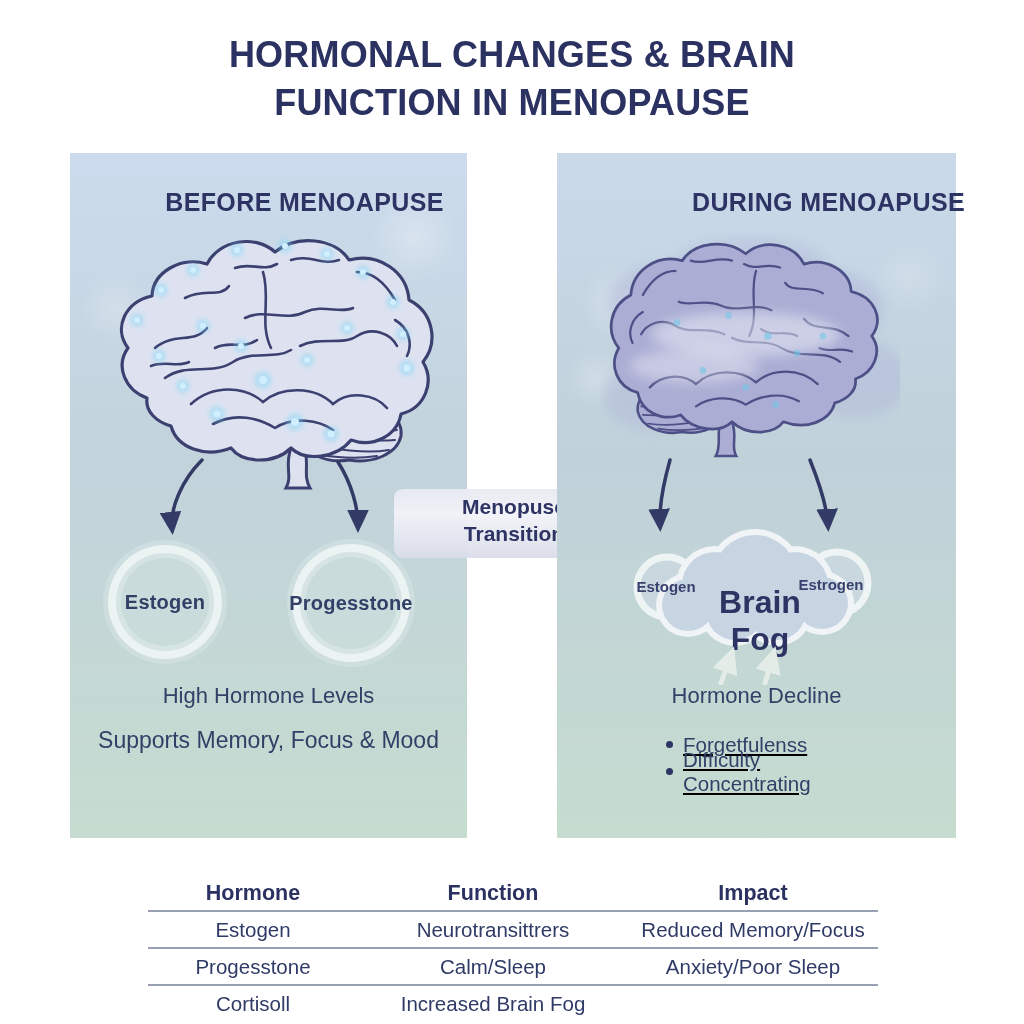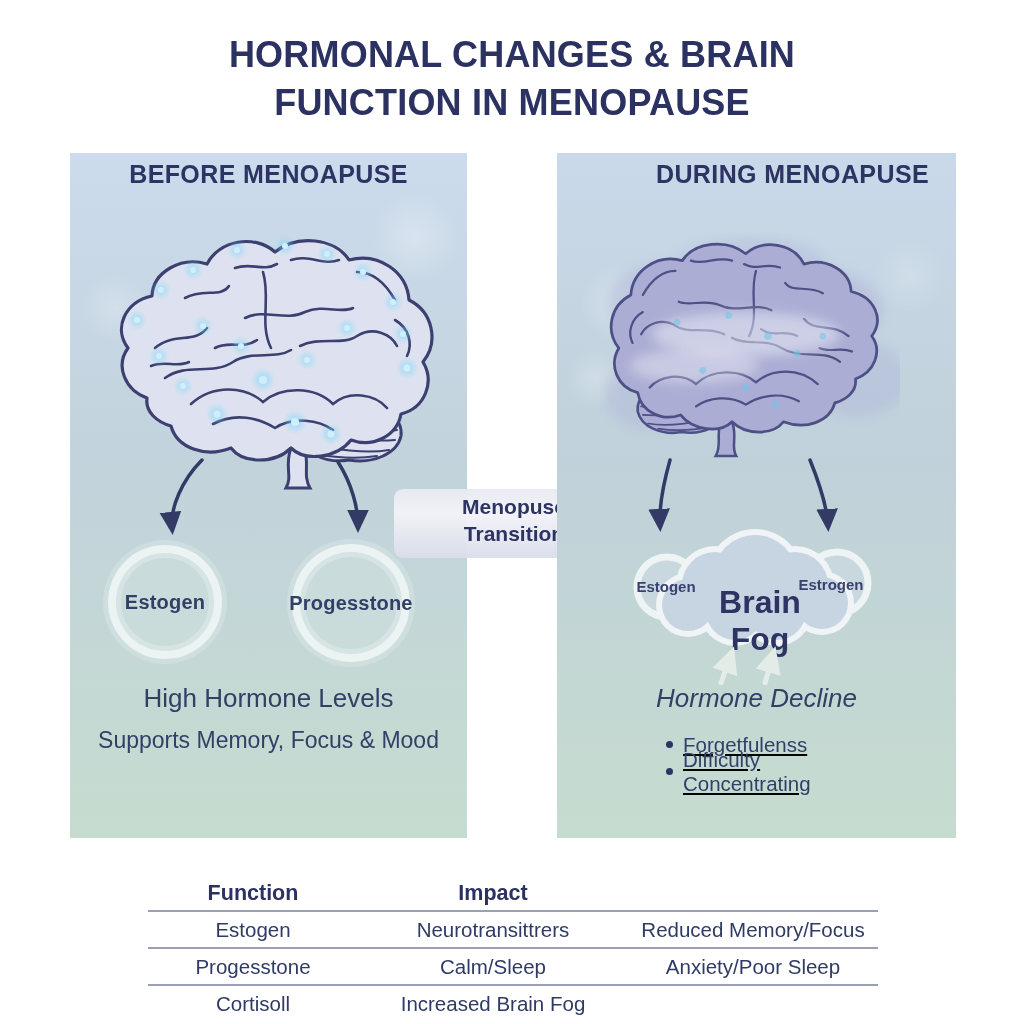--- a/index.html
+++ b/index.html
@@ -12,35 +12,35 @@
          letter-spacing:.2px;transform:scaleY(1.04);}
 
   .panel{position:absolute;top:153px;height:685px;}
   .panel.before{left:70px;width:397px;
       background:linear-gradient(180deg,var(--panel-top-blue,#ccdbed) 0%,var(--panel-mid-blue,#c2d3dc) 45%,var(--panel-bottom-green,#c6dccf) 100%);}
   .panel.during{left:557px;width:399px;
       background:linear-gradient(180deg,#c9d9ea 0%,#c0d1da 45%,var(--panel-bottom-green,#c5dbce) 100%);}
 
   .bokeh{position:absolute;border-radius:50%;pointer-events:none;}
 
-  .panel-header{position:absolute;top:160px;text-align:center;font-size:25px;font-weight:bold;
-      color:var(--header-navy,#2d3363);letter-spacing:.4px;}
+  .panel-header{position:absolute;top:188px;text-align:center;font-size:25px;font-weight:bold;
+      color:var(--header-navy,#2d3363);letter-spacing:.4px;margin-left:36px;}
   .panel-header.b{left:70px;width:397px;}
   .panel-header.d{left:557px;width:399px;padding-left:36px;}
 
   .abs{position:absolute;}
 
   .hcircle{position:absolute;border-radius:50%;
       border:8px solid rgba(247,251,250,.75);
       box-shadow:0 0 0 5px rgba(247,251,250,.22), inset 0 0 0 5px rgba(247,251,250,.28);
       background:rgba(238,245,242,.15);
       display:flex;align-items:center;justify-content:center;}
   .hcircle span{font-size:20px;font-weight:bold;color:var(--text-navy,#324067);letter-spacing:.2px;}
 
-  .headline{position:absolute;text-align:center;font-size:26px;color:var(--text-navy,#324067);}
+  .headline{position:absolute;text-align:center;font-size:22px;color:var(--text-navy,#324067);}
   .subtext{position:absolute;text-align:center;font-size:23px;color:var(--text-navy,#324067);}
 
   .t-label{position:absolute;left:429px;top:493px;width:170px;text-align:center;
       font-size:21px;line-height:27px;font-weight:bold;color:var(--header-navy,#2d3363);}
 
   .cloud-label{position:absolute;left:690px;top:584px;width:140px;text-align:center;
       font-size:32px;font-weight:bold;color:var(--header-navy,#2c3868);}
   .ring-label{position:absolute;text-align:center;font-size:15px;color:#39426e;font-weight:bold;}
   .ring-label.l{left:624px;top:578px;width:84px;}
   .ring-label.r{left:788px;top:576px;width:86px;}
@@ -268,34 +268,35 @@
   <div class="cloud-label">Brain Fog</div>
   <div class="ring-label r">Estrogen</div>
 
   <svg class="abs" style="left:705px;top:645px;" width="90" height="40" viewBox="0 0 90 40">
     <g fill="none" stroke="#e4ece7" stroke-width="5" stroke-linecap="round">
       <path d="M 16 38 L 26 10" marker-end="url(#arr-white)"></path>
       <path d="M 60 38 L 68 10" marker-end="url(#arr-white)"></path>
     </g>
   </svg>
 
-  <div class="headline" style="left:557px;top:683px;width:399px;font-style:italic;">Hormone Decline</div>
+  <div class="headline" style="left:557px;top:683px;width:399px;">Hormone Decline</div>
   <ul class="bullets">
     <li>
         <span class="dot"></span>
         <span>Forgetfulenss</span>
       </li>
     <li>
         <span class="dot"></span>
         <span>Difficulty Concentrating</span>
       </li>
   </ul>
 
   <div class="table">
     <div class="trow head">
+      <div>Hormone</div>
       <div>Function</div>
       <div>Impact</div>
     </div>
     <div class="trow body">
       <div>Estogen</div>
       <div>Neurotransittrers</div>
       <div>Reduced Memory/Focus</div>
     </div>
     <div class="trow body">
       <div>Progesstone</div>

